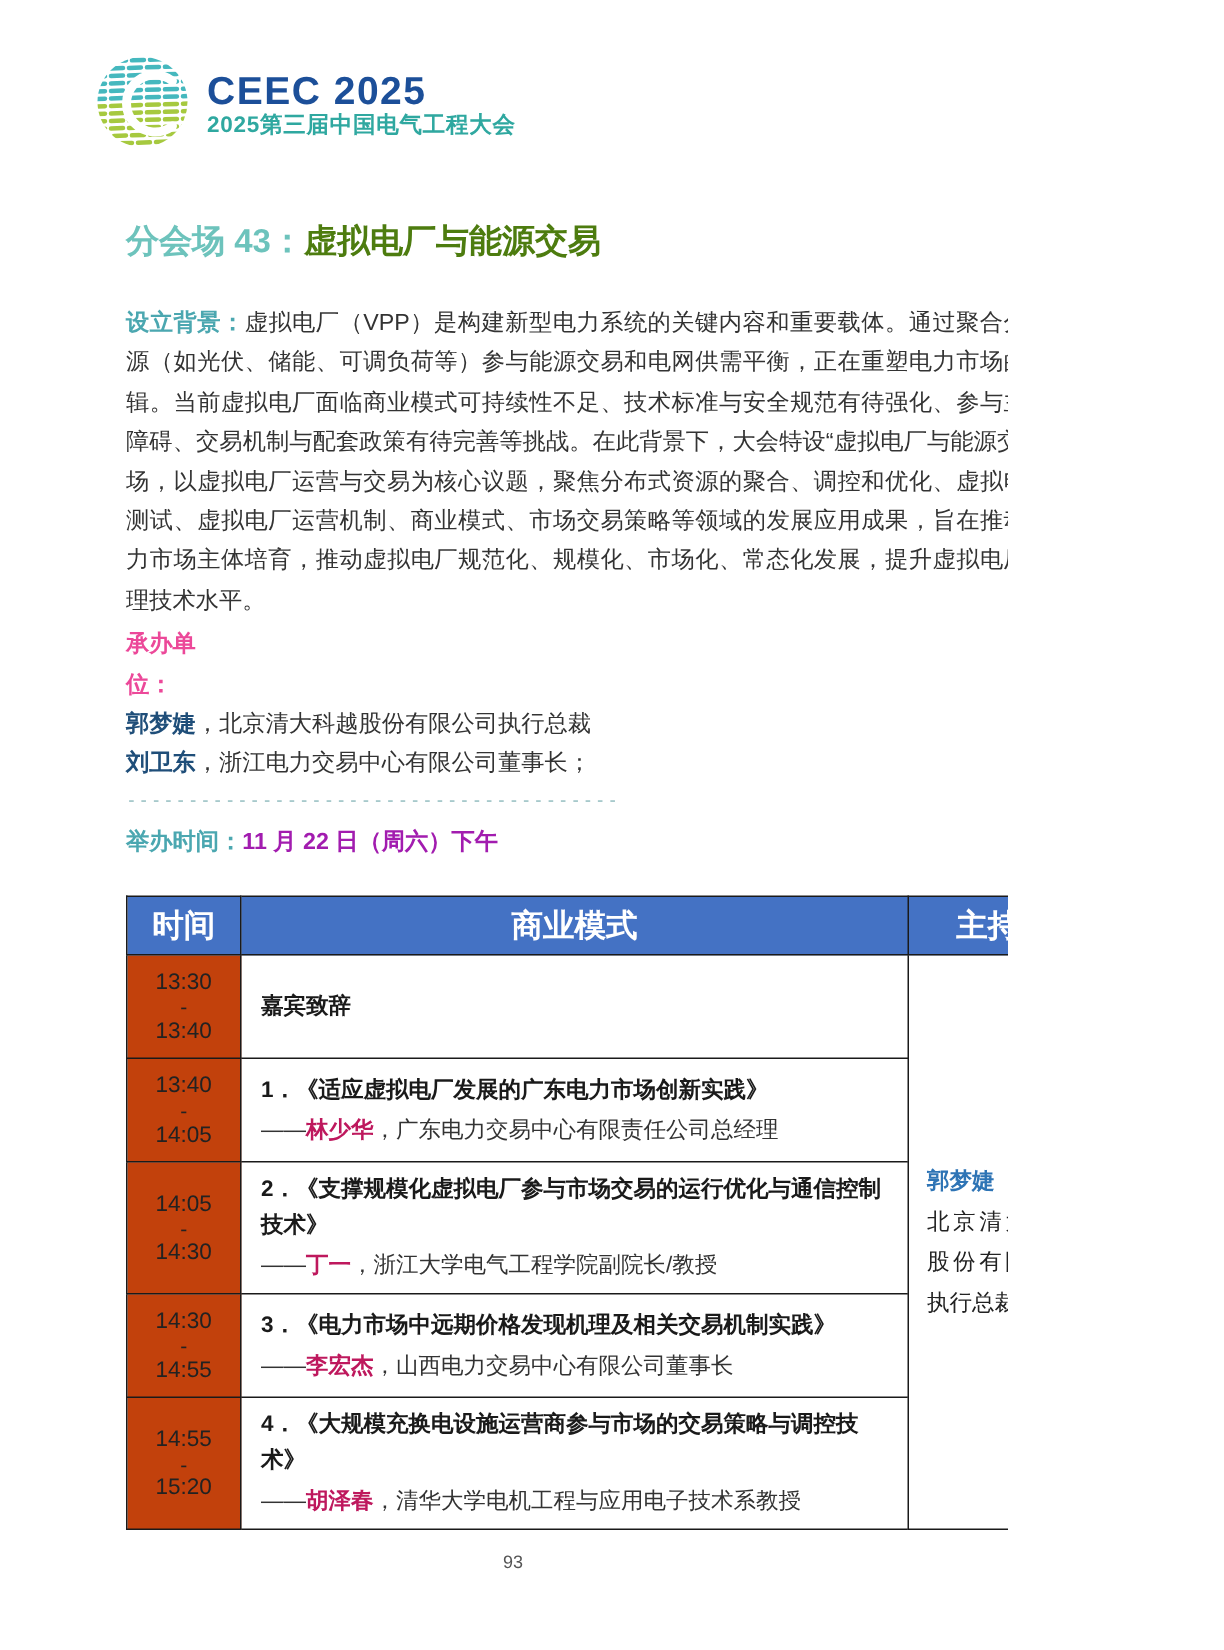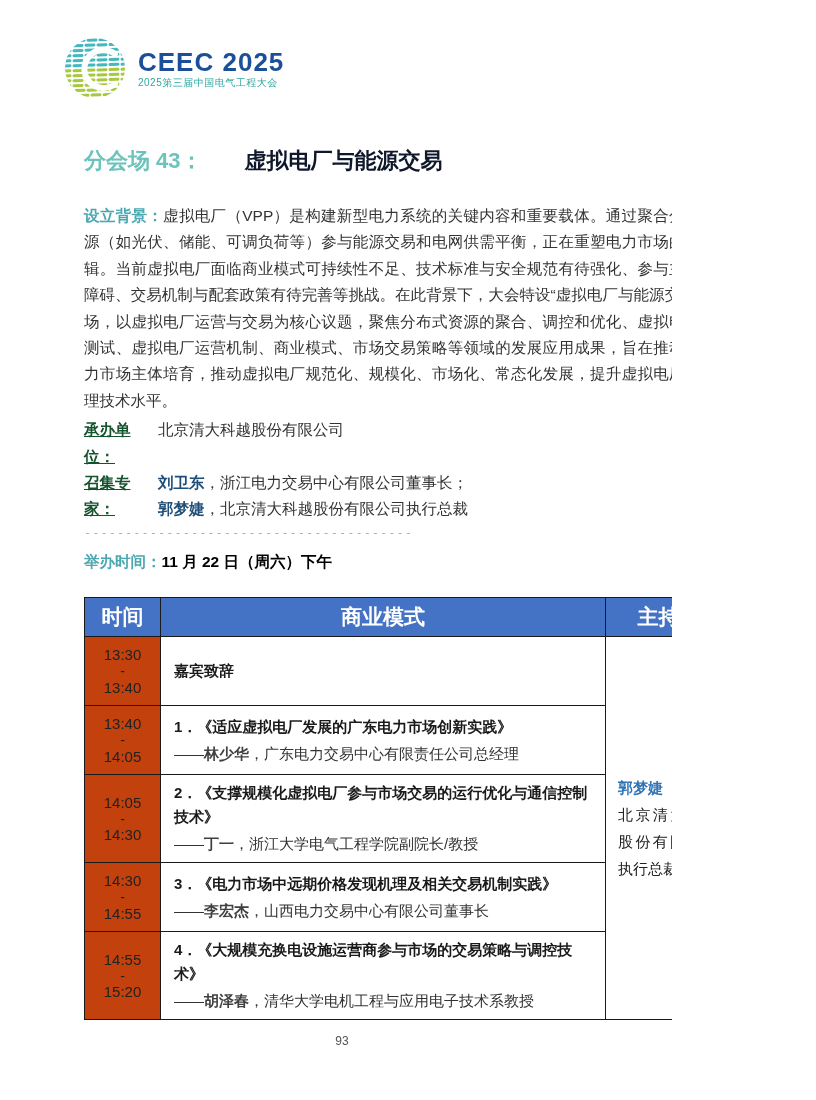--- a/index.html
+++ b/index.html
@@ -3,62 +3,62 @@
 <meta charset="utf-8">
 <style>
   html,body{margin:0;padding:0;background:#fff;}
   .page{position:relative;width:672px;height:1100px;background:#fff;overflow:hidden;
         font-family:"Liberation Sans",sans-serif;color:#333;border-radius:32px;}
 
   
   .brand{position:absolute;left:62px;top:34px;display:flex;align-items:center;gap:10px;}
   .brand-text{display:flex;flex-direction:column;justify-content:center;}
   .brand-title{font-size:26px;font-weight:bold;color:#1C4F99;letter-spacing:1px;line-height:28px;}
-  .brand-sub{font-size:10px;font-weight:normal;color:#2FA8A0;letter-spacing:0.5px;margin-top:0;}
+  .brand-sub{font-size:15px;font-weight:bold;color:#2FA8A0;letter-spacing:0.5px;margin-top:0;}
 
   
   .main{position:absolute;left:84px;top:146px;width:648px;}
   .session-title{margin:0 0 27px 0;font-size:22px;line-height:30px;font-weight:bold;}
   .session-title .prefix{color:#6DC3BC;}
-  .session-title .name{color:#0f172a;margin-left:42px;}
+  .session-title .name{color:#4d7c0f;}
 
   .bg-para{margin:0;font-size:15.5px;line-height:26.4px;text-align:justify;color:#333;}
   .lbl{color:#4BA7B0;font-weight:bold;}
 
   .info-block{margin-top:3px;}
   .info-row{display:flex;font-size:15.5px;line-height:26.3px;}
-  .info-label{flex:none;width:74px;color:#14532d;font-weight:bold;text-decoration:underline;}
+  .info-label{flex:none;width:74px;color:#ec4899;font-weight:bold;}
   .info-lines{flex:1;}
   .person{color:#1F4E79;font-weight:bold;}
 
   .dash-sep{margin:4px 0 8px 0;color:#93BDC0;font-size:12px;letter-spacing:1px;
             font-family:"DejaVu Sans Mono",monospace;}
 
   .sched-row{font-size:15.5px;line-height:27px;}
-  .sched-val{color:#000000;font-weight:bold;}
+  .sched-val{color:#a21caf;font-weight:bold;}
 
   
   table.program{border-collapse:collapse;table-layout:fixed;width:648px;margin-top:22px;}
   table.program th{background:#4472C4;color:#fff;font-size:21px;font-weight:bold;
                    border:1px solid #1a1a1a;height:38px;padding:0;}
   table.program td{border:1px solid #1a1a1a;font-size:15px;color:#222;}
   .col-time{width:76px;} .col-report{width:445px;} .col-mod{width:127px;}
 
   td.time-cell{background:#c2410c;text-align:center;vertical-align:middle;
                font-size:15.5px;line-height:1.32;color:#1a1a1a;}
   td.time-cell span{display:block;}
   td.time-cell .tsep{font-size:14px;line-height:0.9;}
   tr.body-row td.time-cell{height:66px;}
   tr.body-row:first-child td.time-cell{height:58px;}
 
   td.report-cell{padding:6px 13px;vertical-align:middle;background:#fff;margin-left:20px;}
   .report-title{font-weight:bold;line-height:24px;color:#1a1a1a;}
   tr.body-row:first-child .report-title{font-weight:normal;}
   .speaker-line{line-height:24px;margin-top:3px;color:#333;}
-  .sp-name{color:#404040;font-weight:bold;}
+  .sp-name{color:#be185d;font-weight:bold;}
 
   td.mod-cell{vertical-align:middle;padding:8px 12px;background:#fff;
               text-align:justify;line-height:27px;font-size:15px;color:#1a1a1a;}
   .mod-name{display:block;color:#2E74B5;font-weight:bold;text-align:left;}
 
   
   .page-number{position:absolute;left:12px;right:0;top:1034px;text-align:center;
                font-size:12px;color:#555;}
 </style>
 </head>
@@ -108,28 +108,26 @@
     </h1>
 
     <p class="bg-para">
       <span class="lbl">设立背景：</span><span>虚拟电厂（VPP）是构建新型电力系统的关键内容和重要载体。通过聚合分布式资源（如光伏、储能、可调负荷等）参与能源交易和电网供需平衡，正在重塑电力市场的运行逻辑。当前虚拟电厂面临商业模式可持续性不足、技术标准与安全规范有待强化、参与主体协同障碍、交易机制与配套政策有待完善等挑战。在此背景下，大会特设“虚拟电厂与能源交易”分会场，以虚拟电厂运营与交易为核心议题，聚焦分布式资源的聚合、调控和优化、虚拟电厂评估测试、虚拟电厂运营机制、商业模式、市场交易策略等领域的发展应用成果，旨在推动新型电力市场主体培育，推动虚拟电厂规范化、规模化、市场化、常态化发展，提升虚拟电厂运营管理技术水平。</span>
     </p>
 
     <div class="info-block">
       <div class="info-row">
         <span class="info-label">承办单位：</span>
         <span class="info-lines">
-          <span style="display:block">北京清大科越股份有限公司</span>
         </span>
       </div>
       <div class="info-row">
-        <span class="info-label">召集专家：</span>
         <span class="info-lines">
+          <span style="display:block"><span class="person">郭梦婕</span><span>，北京清大科越股份有限公司执行总裁</span></span>
           <span style="display:block"><span class="person">刘卫东</span><span>，浙江电力交易中心有限公司董事长；</span></span>
-          <span style="display:block"><span class="person">郭梦婕</span><span>，北京清大科越股份有限公司执行总裁</span></span>
         </span>
       </div>
     </div>
 
     <div class="dash-sep">----------------------------------------</div>
 
     <div class="sched-row">
       <span class="lbl">举办时间：</span><span class="sched-val">11 月 22 日（周六）下午</span>
     </div>
 

